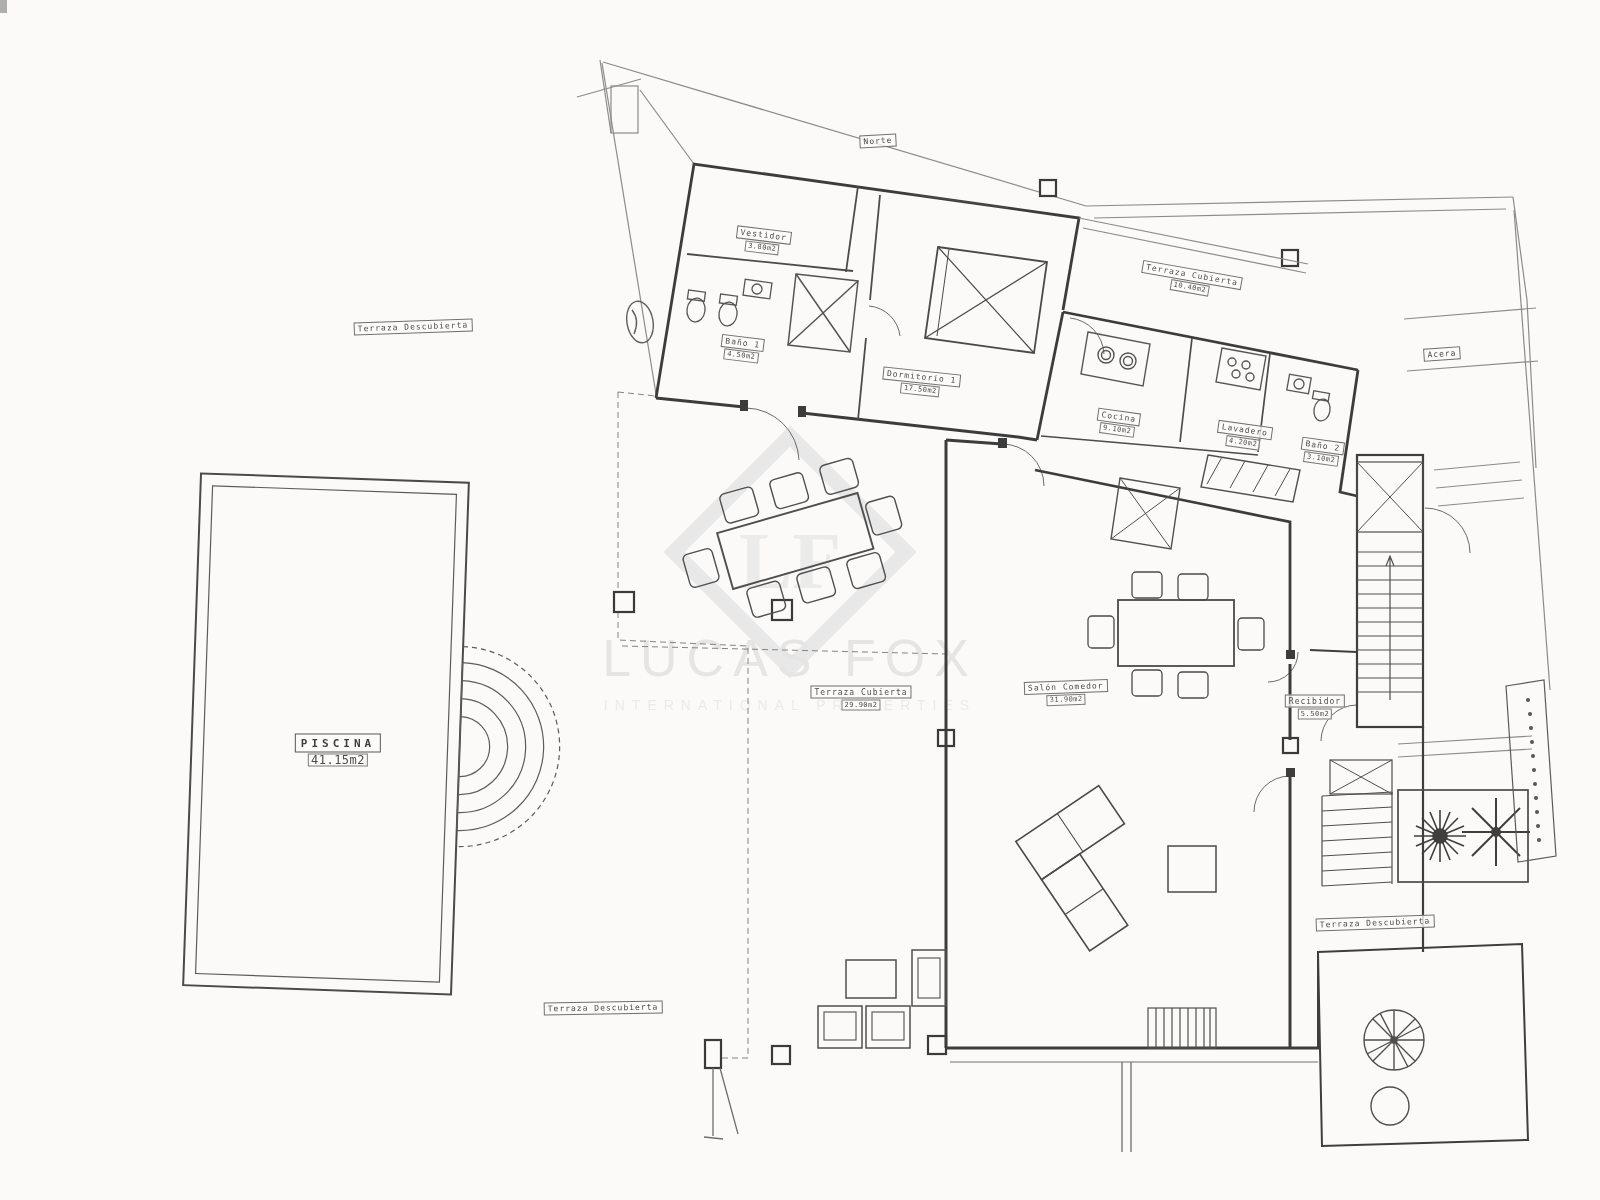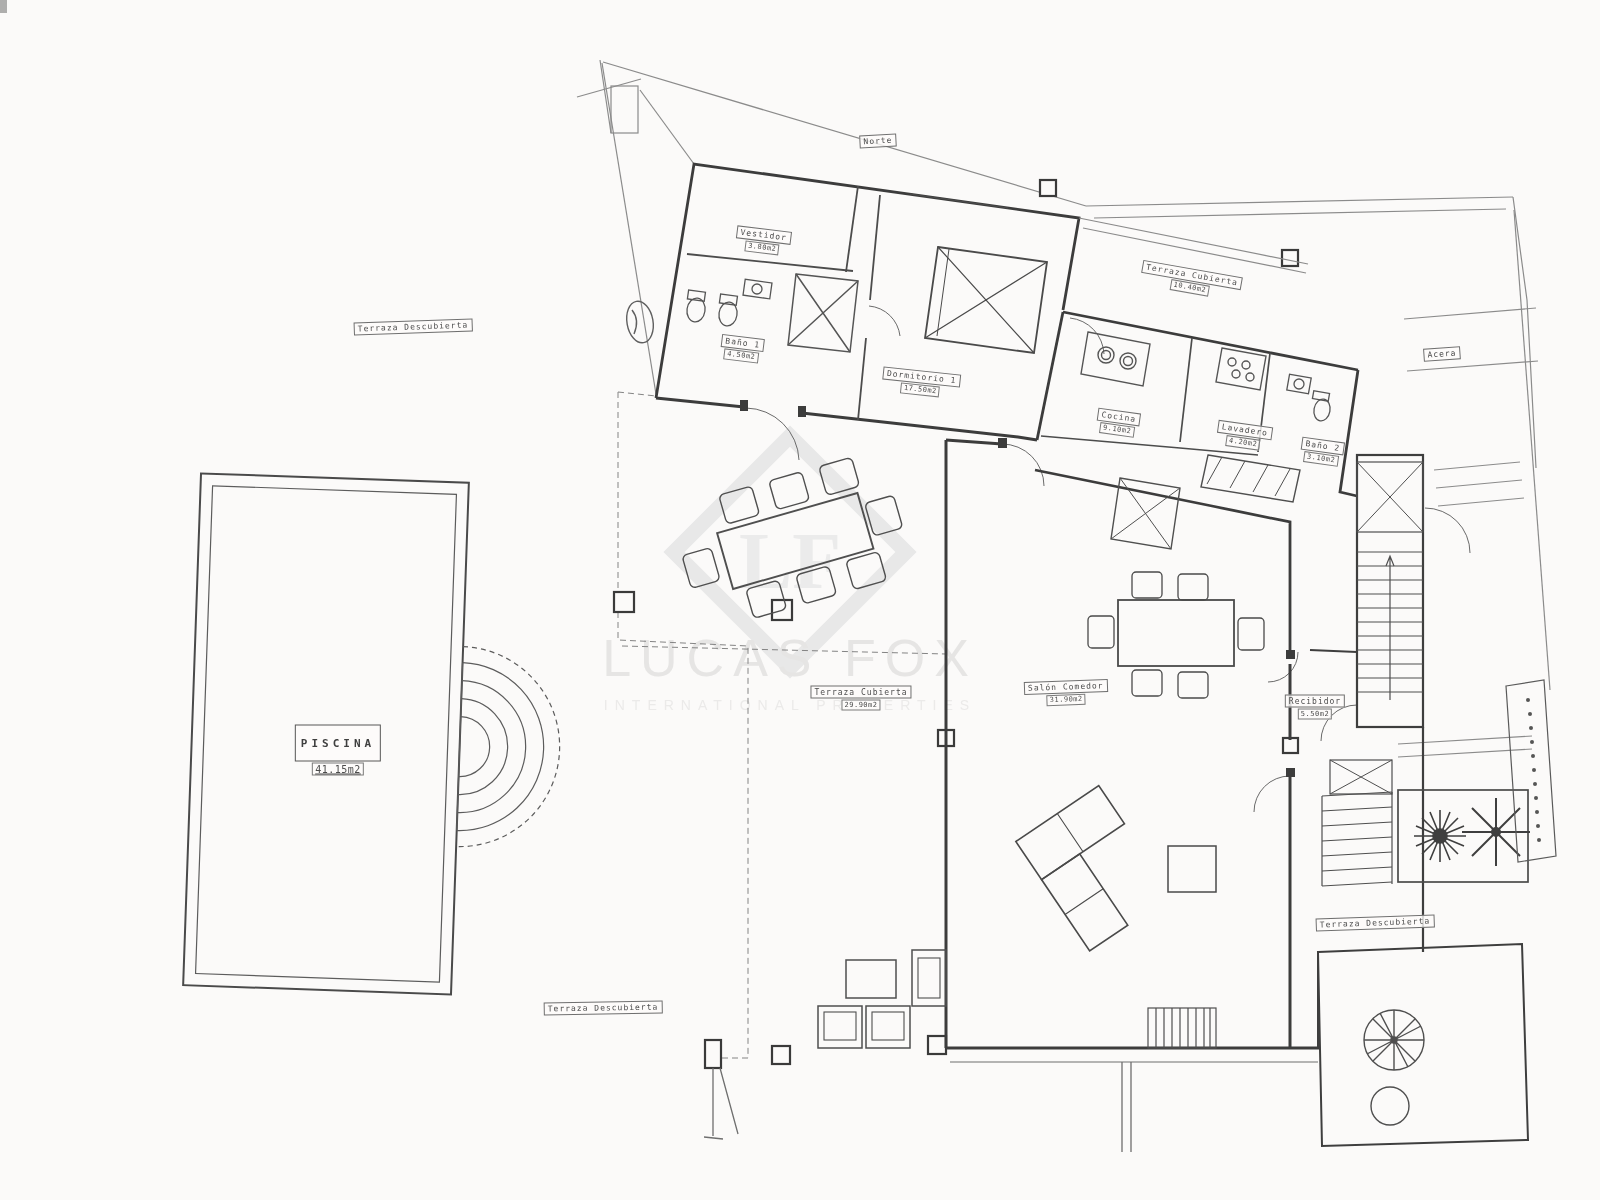--- a/index.html
+++ b/index.html
@@ -18,24 +18,24 @@
   }
   .lbl .bx{
     border:1px solid #6f6f6f;padding:0 3px;background:rgba(252,251,250,.82);
     font-size:8px;line-height:11px;white-space:nowrap;letter-spacing:1px;
   }
   .lbl .ar{
     border:1px solid #7a7a7a;padding:0 2px;background:rgba(252,251,250,.82);
     font-size:7px;line-height:9px;white-space:nowrap;letter-spacing:.5px;
   }
   .pool-lbl .bx{
-    font-size:11px;line-height:15px;letter-spacing:4px;padding:10px 5px;
+    font-size:11px;line-height:15px;letter-spacing:4px;padding:1px 5px;
     border-color:#565656;color:#3f3f3f;font-weight:bold;
   }
-  .pool-lbl .ar{font-size:10px;line-height:11px;text-decoration:underline;}
+  .pool-lbl .ar{font-size:12px;line-height:11px;}
   .corner-mark{position:absolute;left:0;top:0;width:7px;height:13px;background:#8d8d8d;opacity:.7;}
 </style>
 </head>
 <body>
 
 <div id="plan">
 <div class="corner-mark"></div>
 
 <svg width="1600" height="1200" viewBox="0 0 1600 1200">
 

